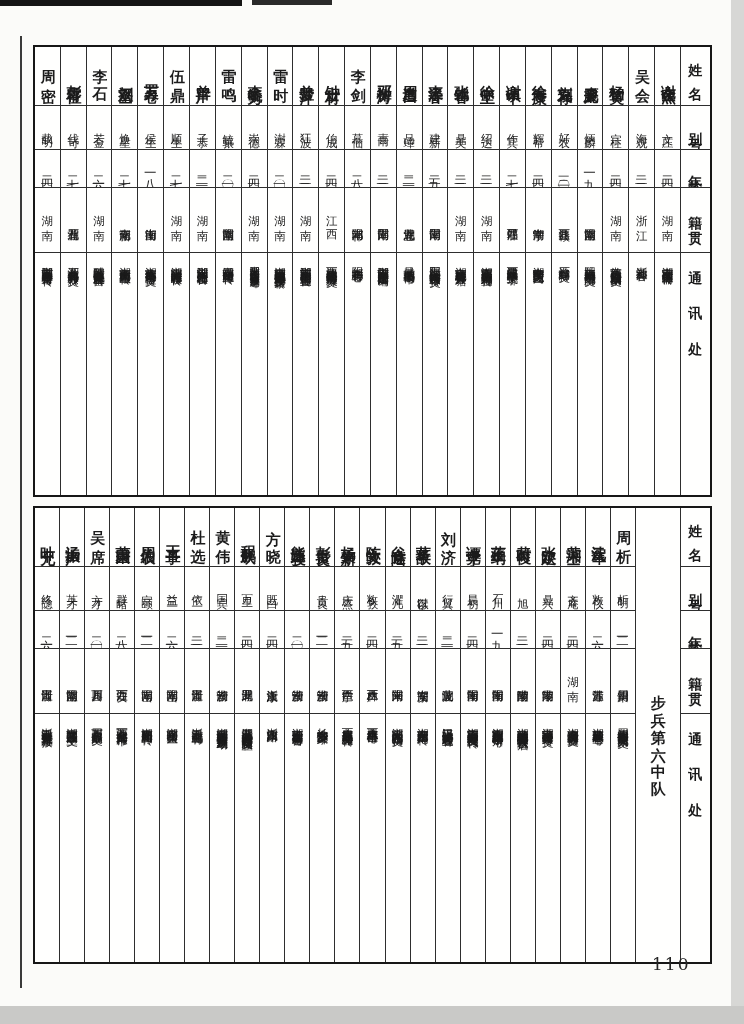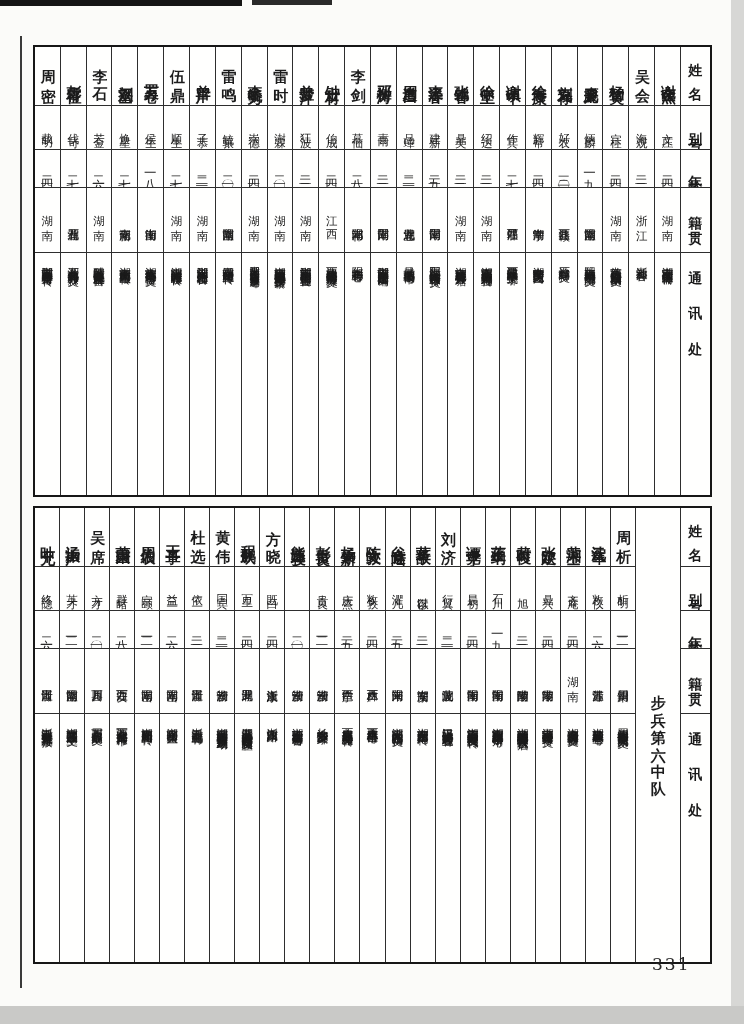--- a/index.html
+++ b/index.html
@@ -933,14 +933,14 @@
           <div class="cell c-native">
             <span>浙江青田</span>
           </div>
           <div class="cell c-addr">
             <span>浙江青田十都泉龙转东源直接</span>
           </div>
         </div>
       </div>
   </div>
 
-  <div class="pageno">331</div>
+  <div class="pageno">110</div>
 </div>
 
 </body></html>

